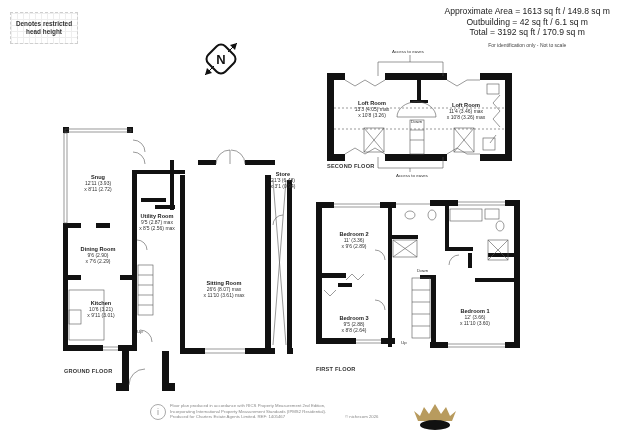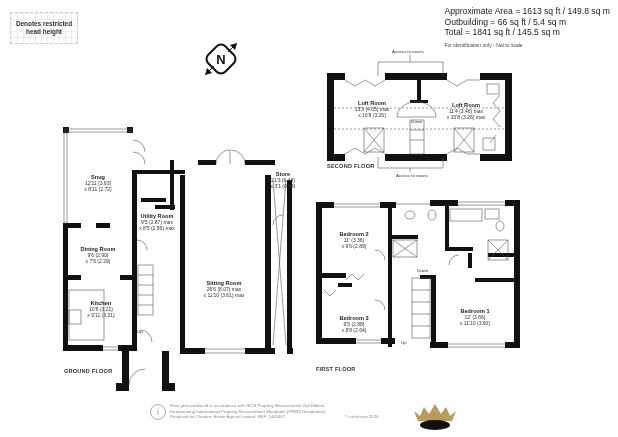--- a/index.html
+++ b/index.html
@@ -1,19 +1,19 @@
 <!DOCTYPE html>
 <html><head>
 <meta charset="utf-8">
 <style>
   html,body{margin:0;padding:0;background:#fff;}
   body{width:618px;height:437px;position:relative;overflow:hidden;font-family:"Liberation Sans",sans-serif;color:#222;}
   .abs{position:absolute;}
   .legend{left:10px;top:12px;width:66px;height:30px;border:1px dashed #cfcfcf;background-image:linear-gradient(#eee 1px,transparent 1px),linear-gradient(90deg,#eee 1px,transparent 1px);background-size:6px 6px;display:flex;align-items:center;justify-content:center;text-align:center;font-size:6.4px;font-weight:bold;line-height:8px;color:#333;}
-  .areas{right:8px;top:6px;text-align:left;font-size:8.6px;line-height:10.6px;color:#222;}
+  .areas{right:8px;top:6px;text-align:center;font-size:8.6px;line-height:10.6px;color:#222;}
   .areas .note{font-size:5px;margin-top:2px;color:#444;}
   .compass{left:201px;top:39px;width:40px;height:40px;}
   svg.plan{position:absolute;left:0;top:0;}
   .lbl{position:absolute;text-align:center;font-size:5px;line-height:6px;color:#333;white-space:nowrap;transform:translateX(-50%);}
   .lbl b{display:block;font-size:5.6px;color:#222;}
   .floor{position:absolute;font-size:5.6px;font-weight:bold;color:#333;letter-spacing:.2px;}
   .small{position:absolute;font-size:4.4px;color:#333;white-space:nowrap;}
   .footer{left:152px;top:403px;width:290px;font-size:4.3px;line-height:5.6px;color:#888;}
   .info-icon{left:150px;top:404px;width:14px;height:14px;border:1px solid #aaa;border-radius:50%;font-size:9px;color:#999;text-align:center;line-height:14px;}
   .footer-text{left:170px;top:403px;}
@@ -22,22 +22,22 @@
 </style>
 </head>
 <body>
 
 <div class="abs legend">
   <span>Denotes restricted head height</span>
 </div>
 
 <div class="abs areas">
   <div>Approximate Area = 1613 sq ft / 149.8 sq m</div>
-  <div>Outbuilding = 66 sq ft / 5.4 sq m</div>
-  <div>Total = 1841 sq ft / 145.5 sq m</div>
+  <div>Outbuilding = 42 sq ft / 6.1 sq m</div>
+  <div>Total = 3192 sq ft / 170.9 sq m</div>
   <div class="note">For identification only - Not to scale</div>
 </div>
 
 <div class="abs compass">
   <svg width="40" height="40" viewBox="0 0 40 40">
     <rect x="8" y="8" width="24" height="24" rx="6" transform="rotate(45 20 20)" fill="none" stroke="#111" stroke-width="2"></rect>
     <line x1="4" y1="36" x2="36" y2="4" stroke="#111" stroke-width="1"></line>
     <polygon points="36,4 29,6 34,11" fill="#111"></polygon>
     <polygon points="4,36 11,34 6,29" fill="#111"></polygon>
     <rect x="13" y="13" width="14" height="14" fill="#fff"></rect>

